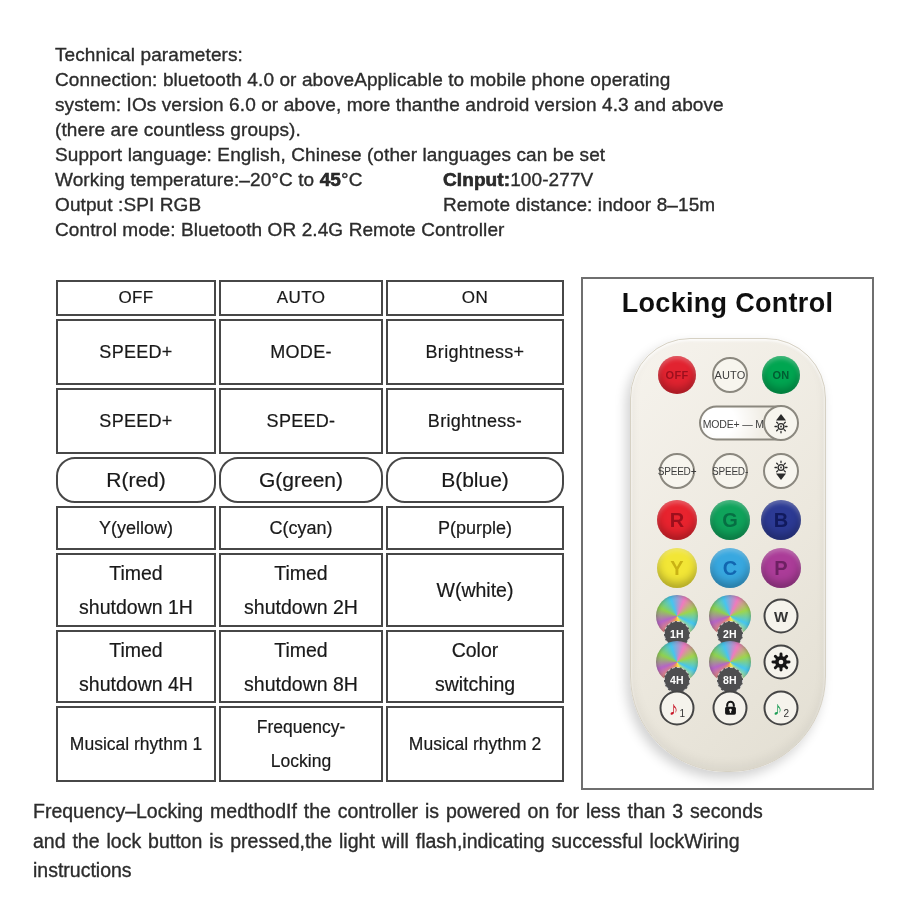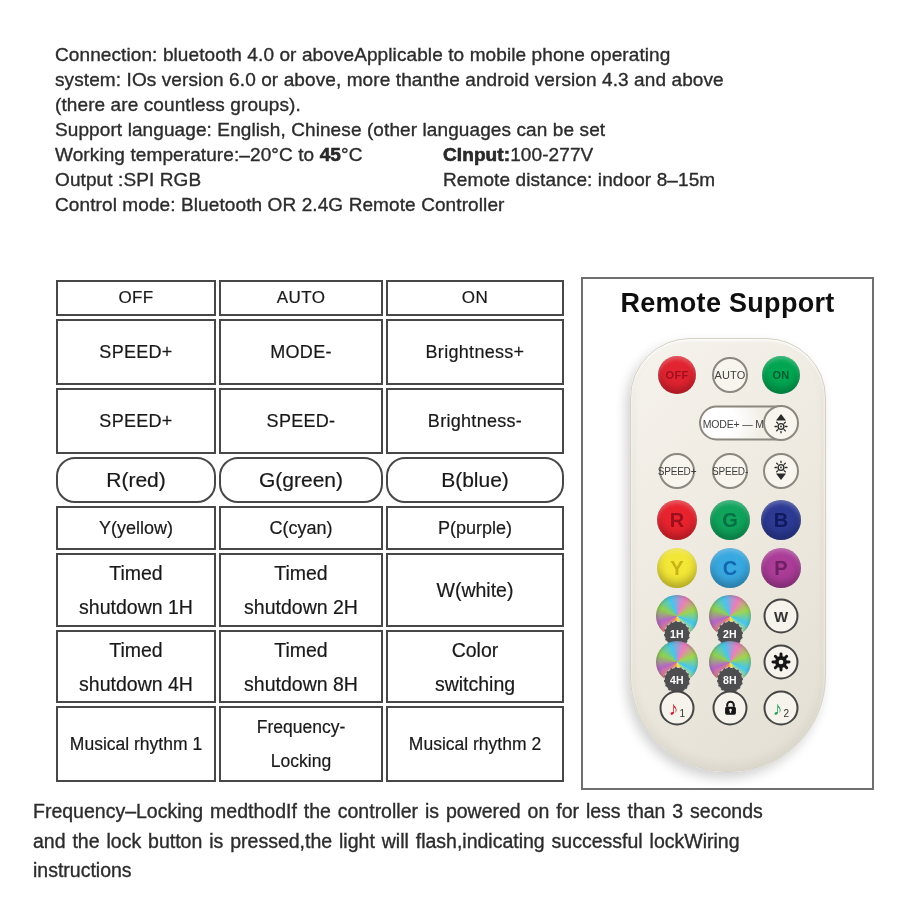--- a/index.html
+++ b/index.html
@@ -99,20 +99,21 @@
     font-size:19.5px;line-height:29.5px;color:#2c2c2c;
     -webkit-text-stroke:.35px #2c2c2c;word-spacing:1.5px;
   }
 </style>
 </head>
 <body>
 
 <div class="canvas">
 
   <section class="tech">
+    <div>Technical parameters:</div>
     <div>Connection: bluetooth 4.0 or aboveApplicable to mobile phone operating</div>
     <div>system: IOs version 6.0 or above, more thanthe android version 4.3 and above</div>
     <div>(there are countless groups).</div>
     <div>Support language: English, Chinese (other languages can be set</div>
     <div class="cols">
       <span class="colL"><span>Working temperature:–20°C to </span><b>45</b><span>°C</span></span>
       <span class="colR"><b>CInput:</b><span>100-277V</span></span>
     </div>
     <div class="cols">
       <span class="colL">Output :SPI RGB</span>
@@ -171,21 +172,21 @@
     <tr class="r7">
       <td>Musical rhythm 1</td>
       <td class="lf ind2">Frequency-
 Locking</td>
       <td>Musical rhythm 2</td>
     </tr>
   </tbody>
     </table>
 
   <div class="remote-box">
-    <div class="rc-title">Remote Support</div>
+    <div class="rc-title">Locking Control</div>
 
     <div class="remote">
 
       <div class="btn d38 glossy btn-off" style="left:46px;top:36px">
           <span>OFF</span>
         </div>
       <div class="btn d36 cream btn-auto" style="left:99px;top:36px">
           <span>AUTO</span>
         </div>
       <div class="btn d38 glossy btn-on" style="left:150px;top:36px">

